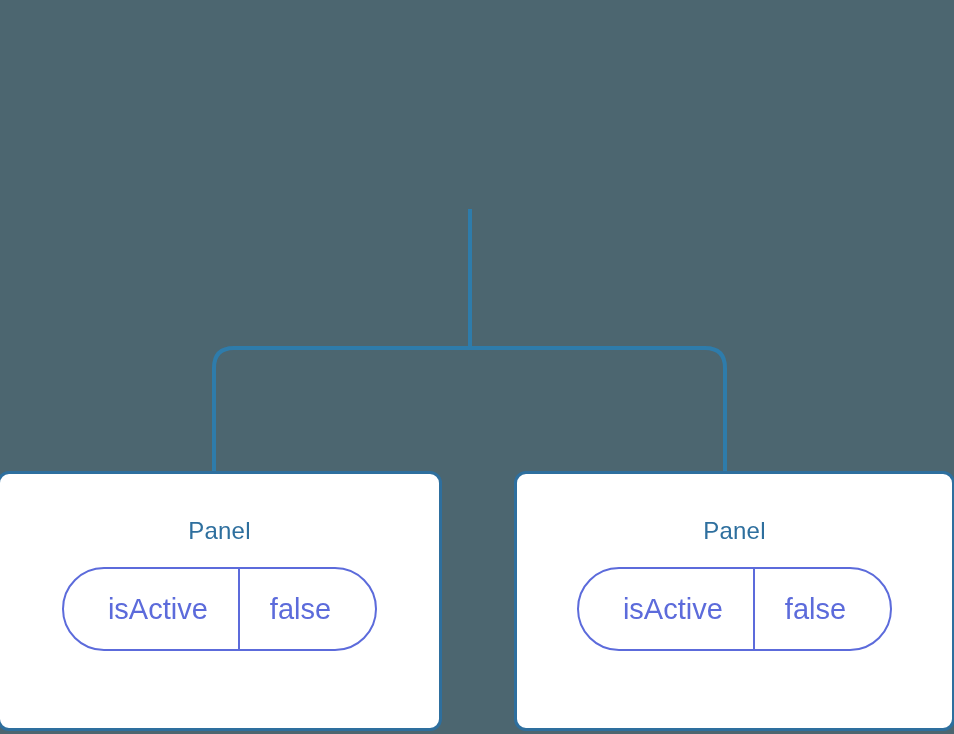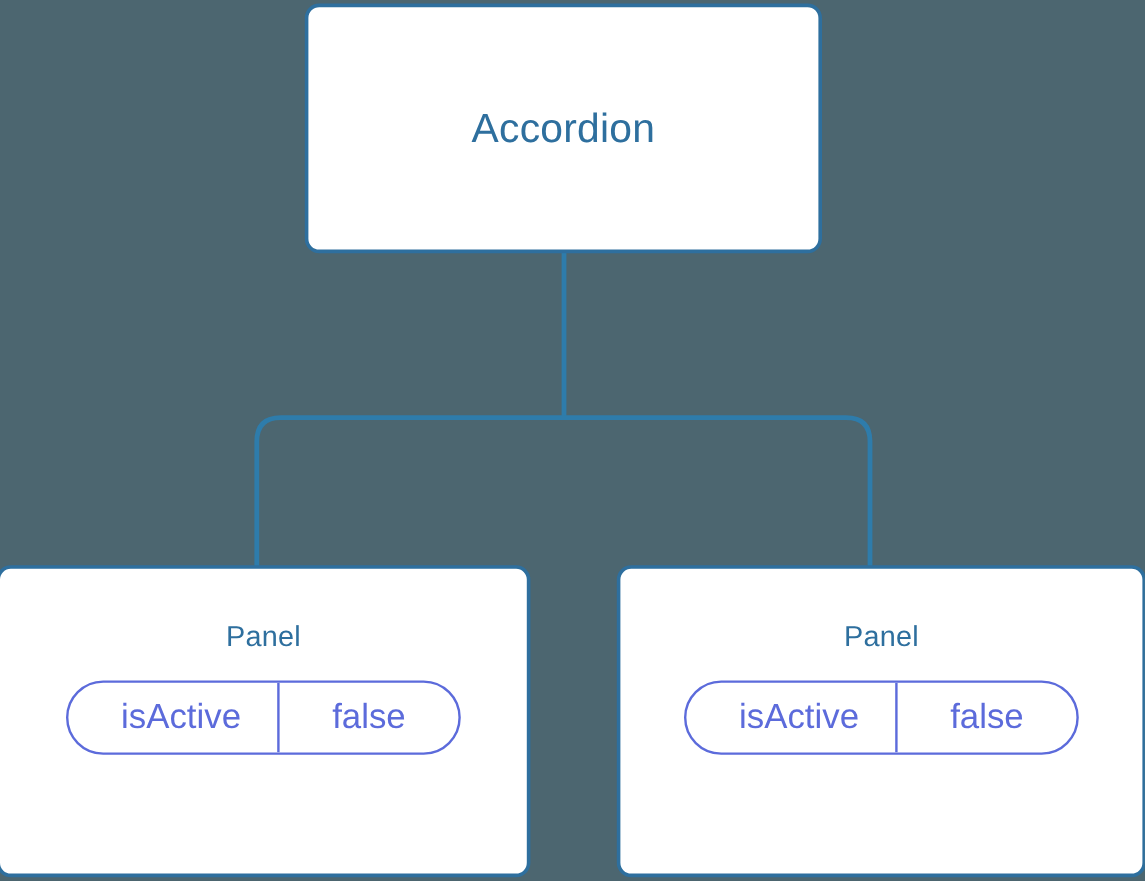--- a/index.html
+++ b/index.html
@@ -85,60 +85,57 @@
   }
 
   
   .prop-pill {
     margin-top: 24px;
     display: flex;
     align-items: stretch;
     border: 2px solid #5c6bdb;
     border-radius: 999px;
     background: transparent;
-    height: 62px;
+    height: 84px;
     box-sizing: border-box;
     overflow: hidden;
   }
   .prop-key,
   .prop-value {
     display: flex;
     align-items: center;
     justify-content: center;
     color: #5c6bdb;
     font-size: 29px;
     line-height: 1;
     white-space: nowrap;
     box-sizing: border-box;
   }
   .prop-key {
     padding: 0 30px 0 44px;
     border-right: 2px solid #5c6bdb;
   }
   .prop-value {
-    padding: 0 44px 0 44px;
+    padding: 0 44px 0 30px;
   }
 </style>
 </head>
 <body>
 
 <div id="diagram-canvas">
 
   <svg id="connector-layer" viewBox="0 0 954 734" width="954" height="734" aria-hidden="true">
 
     <path d="M 470 209 L 470 348" fill="none" stroke="#2e7cab" stroke-width="4" stroke-linecap="butt"></path>
 
     <path d="M 470 348 L 234 348 Q 214 348 214 368 L 214 474" fill="none" stroke="#2e7cab" stroke-width="4" stroke-linecap="butt"></path>
 
     <path d="M 470 348 L 705 348 Q 725 348 725 368 L 725 474" fill="none" stroke="#2e7cab" stroke-width="4" stroke-linecap="butt"></path>
   </svg>
 
-  <div class="node-card" id="node-accordion">
-    <span class="node-title">Accordion</span>
-  </div>
 
   <div class="node-card panel-node" id="node-panel-left">
     <span class="node-title">Panel</span>
     <div class="prop-pill">
       <span class="prop-key">isActive</span>
       <span class="prop-value">false</span>
     </div>
   </div>
 
   <div class="node-card panel-node" id="node-panel-right">

